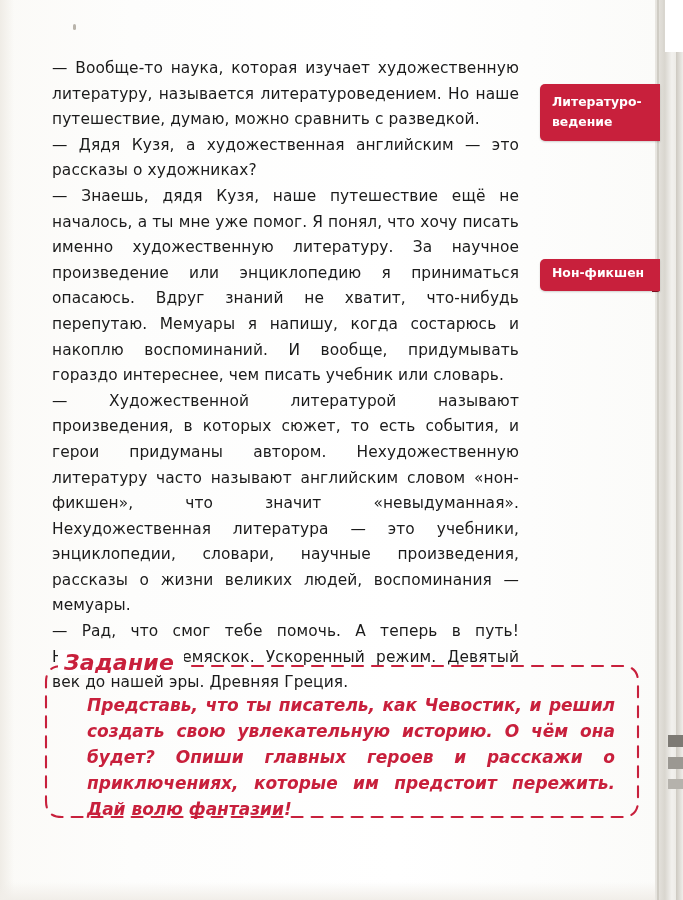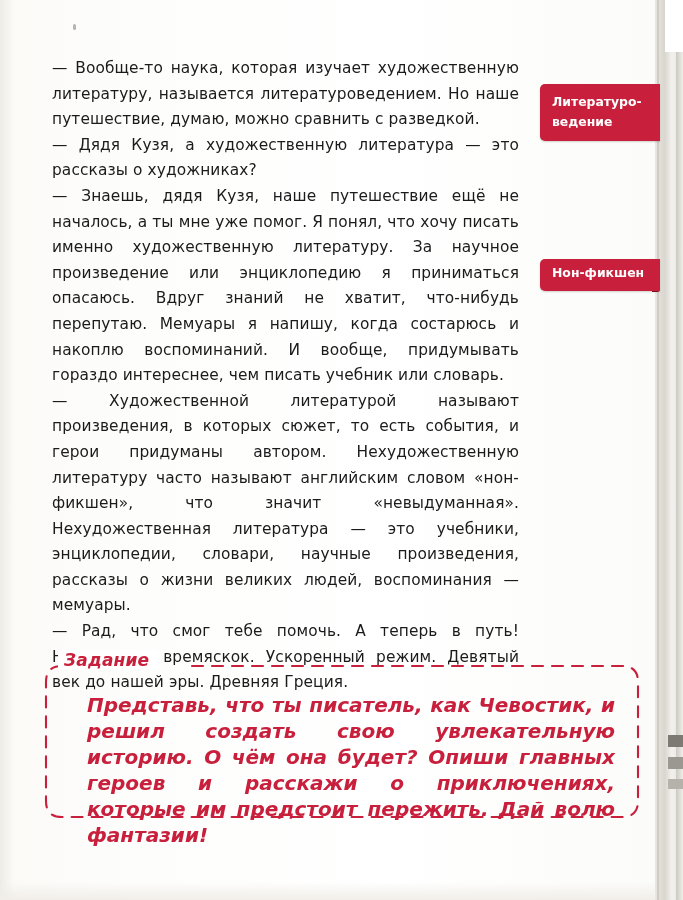--- a/index.html
+++ b/index.html
@@ -133,33 +133,33 @@
     width: 600px;
     height: 155px;
   }
   .task-title {
     position: absolute;
     left: 16px;
     top: -14px;
     background: #ffffff;
     padding: 0 10px 0 6px;
     color: #c8203c;
-    font-size: 17px;
+    font-size: 22px;
     font-weight: bold;
     font-style: italic;
     letter-spacing: 0.2px;
     z-index: 3;
   }
   .task-text {
     position: absolute;
     left: 45px;
     top: 28px;
     width: 528px;
     color: #c8203c;
-    font-size: 20px;
+    font-size: 17px;
     line-height: 26px;
     font-style: italic;
     font-weight: bold;
     text-align: justify;
     text-align-last: left;
   }
   svg.dashed-frame {
     position: absolute;
     left: 0;
     top: 0;
@@ -197,21 +197,21 @@
   <div class="edge-mark m3"></div>
   <div class="edge-mark m4"></div>
 
   <div class="tab-edge e1"></div>
   <div class="tab-edge e2"></div>
   <div class="tab tab1">Литературо-ведение</div>
   <div class="tab tab2">Нон-фикшен</div>
 
   <div class="text-col">
     <p class="para">— Вообще-то наука, которая изучает художественную литературу, называется литературоведением. Но наше путешествие, думаю, можно сравнить с разведкой.</p>
-    <p class="para">— Дядя Кузя, а художественную литература — это рассказы о художниках?</p>
+    <p class="para">— Дядя Кузя, а художественная английским — это рассказы о художниках?</p>
     <p class="para">— Знаешь, дядя Кузя, наше путешествие ещё не началось, а ты мне уже помог. Я понял, что хочу писать именно художественную литературу. За научное произведение или энциклопедию я приниматься опасаюсь. Вдруг знаний не хватит, что-нибудь перепутаю. Мемуары я напишу, когда состарюсь и накоплю воспоминаний. И вообще, придумывать гораздо интереснее, чем писать учебник или словарь.</p>
     <p class="para">— Художественной литературой называют произведения, в которых сюжет, то есть события, и герои придуманы автором. Нехудожественную литературу часто называют английским словом «нон-фикшен», что значит «невыдуманная». Нехудожественная литература — это учебники, энциклопедии, словари, научные произведения, рассказы о жизни великих людей, воспоминания — мемуары.</p>
     <p class="para">— Рад, что смог тебе помочь. А теперь в путь! Настраиваю времяскок. Ускоренный режим. Девятый век до нашей эры. Древняя Греция.</p>
   </div>
 
   <div class="task-box">
     <svg class="dashed-frame" width="600" height="155" viewBox="0 0 600 155">
       <path d="M 150 2 L 580 2 Q 596 2 596 18 L 596 137 Q 596 153 580 153 L 20 153 Q 4 153 4 137 L 4 18 Q 4 2 20 2 L 42 2" fill="none" stroke="#c8203c" stroke-width="2.1" stroke-dasharray="11 9" stroke-linecap="round"></path>
     </svg>
     <div class="task-title">Задание</div>

